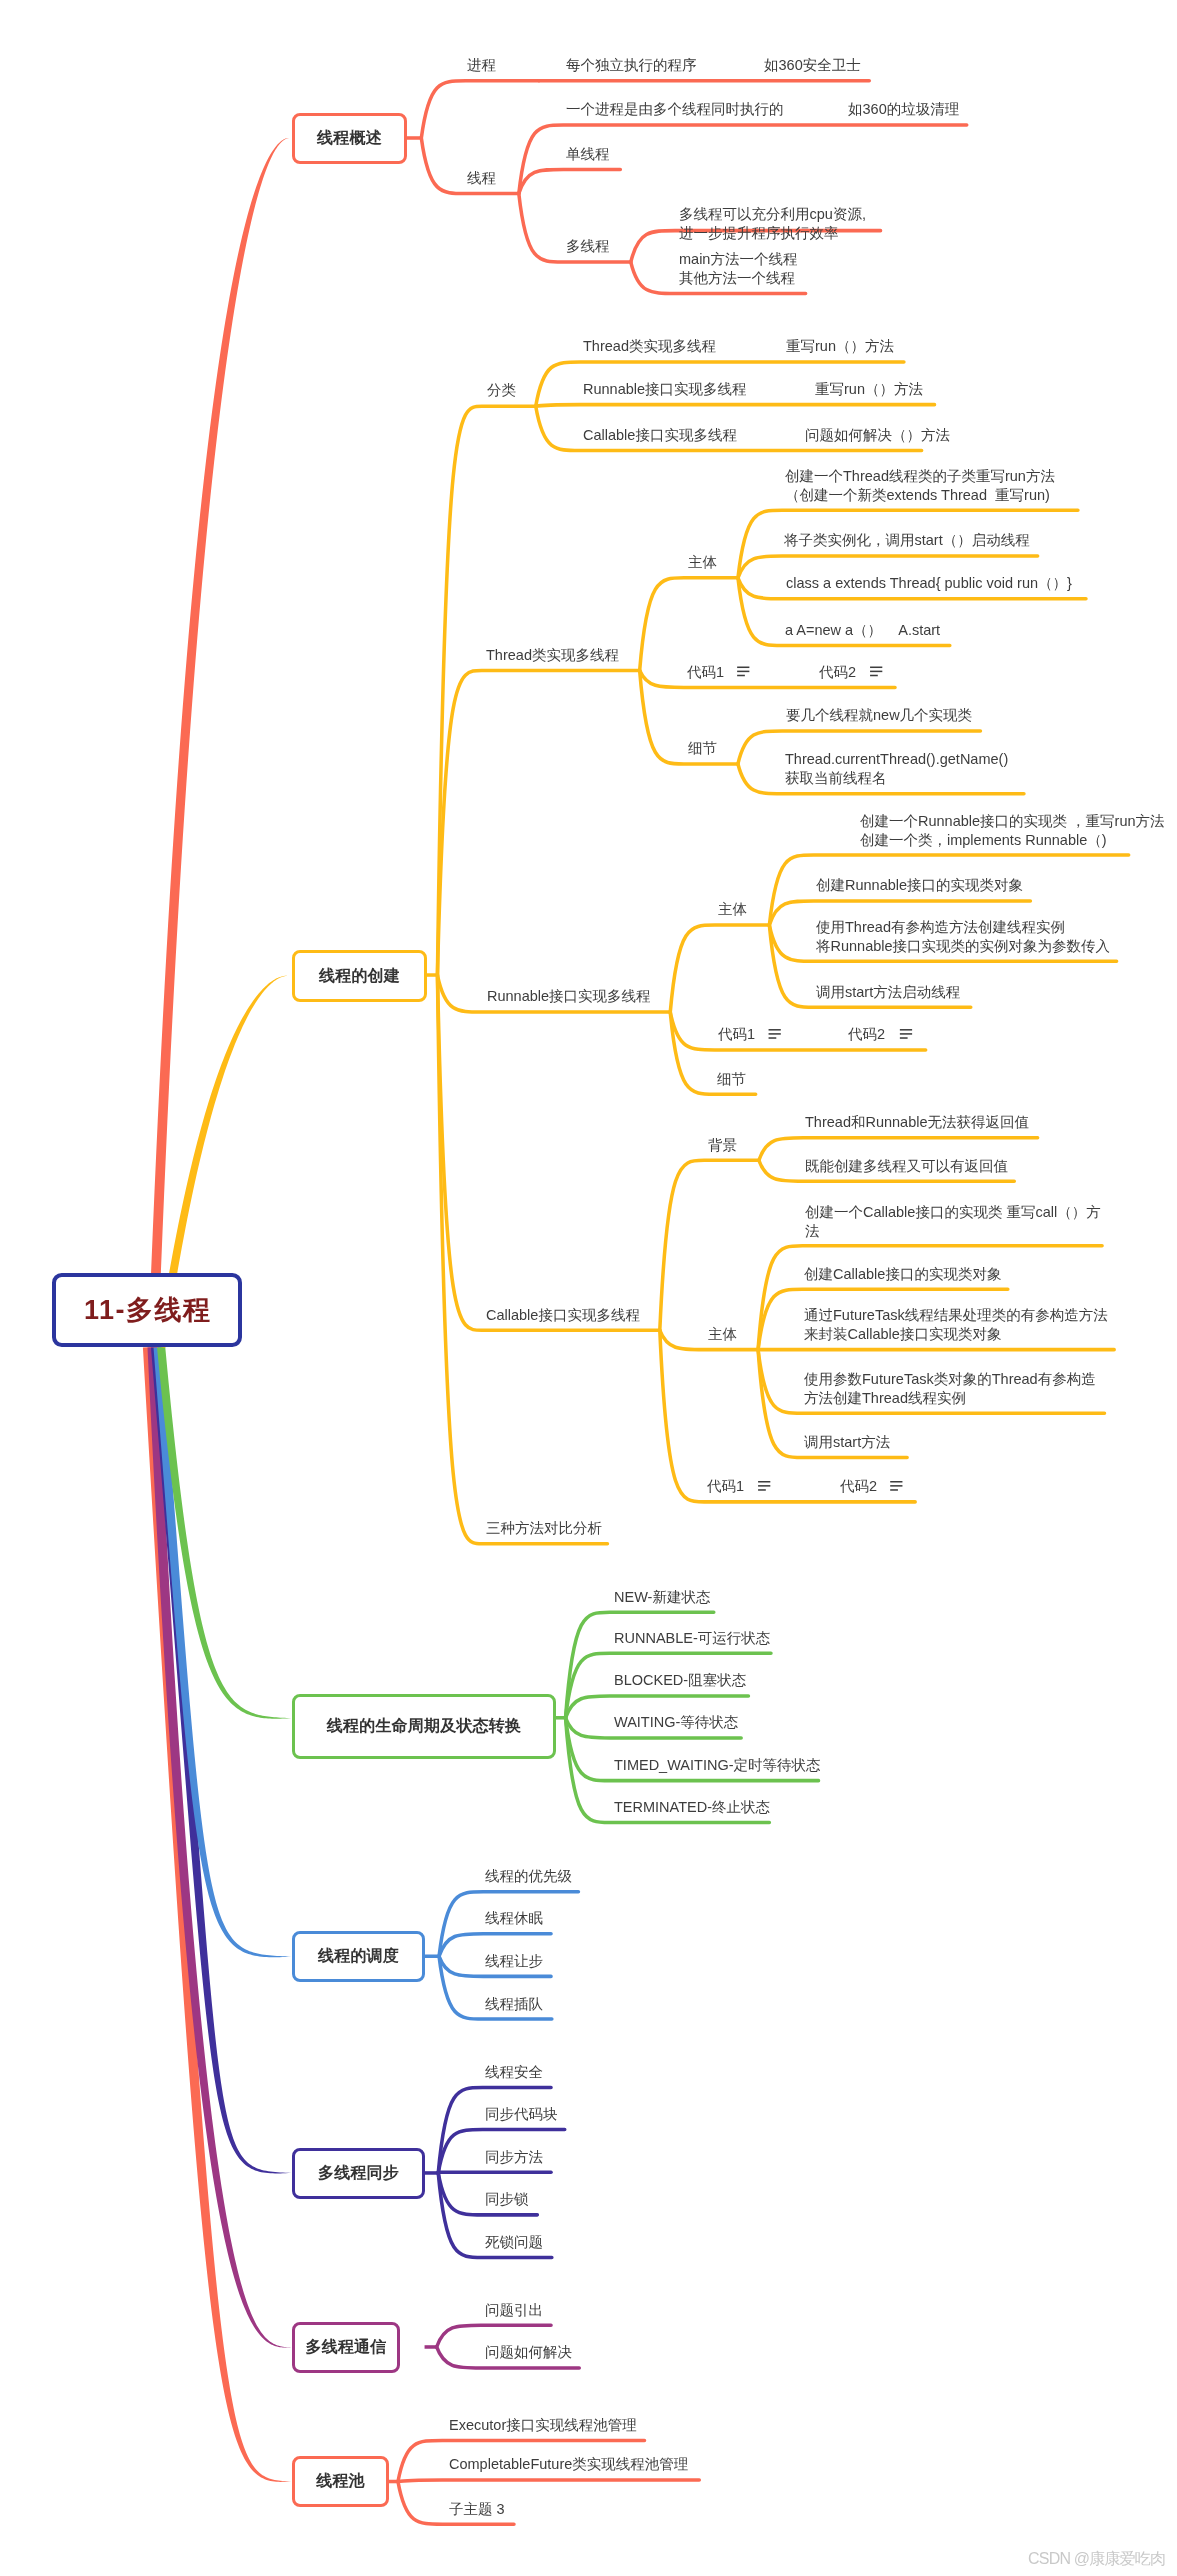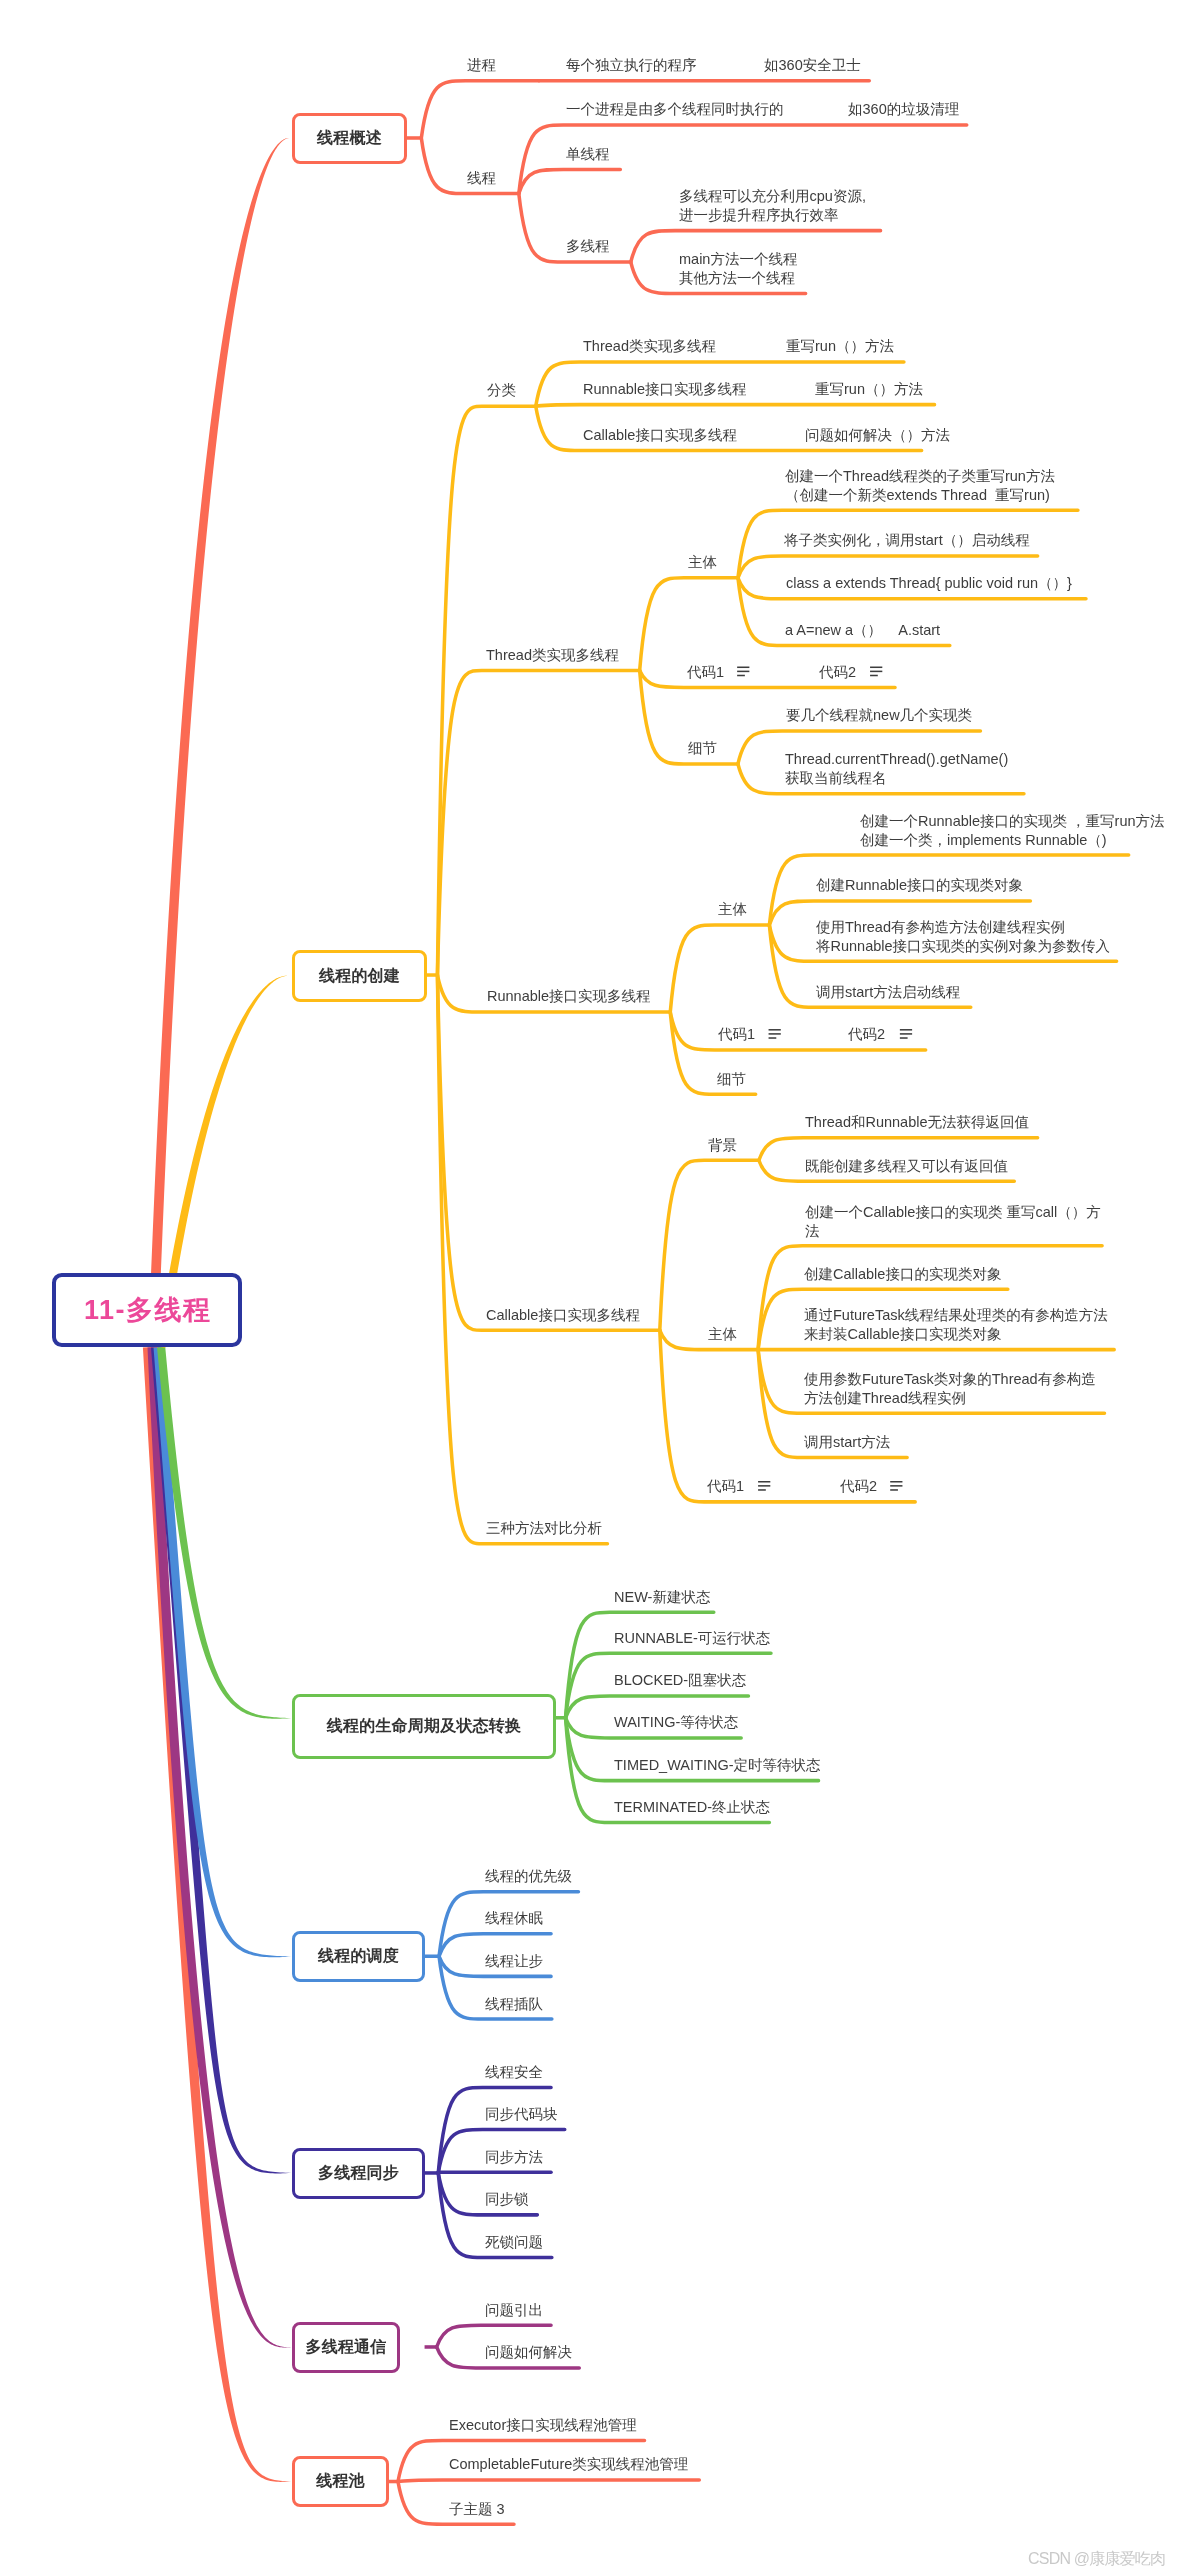--- a/index.html
+++ b/index.html
@@ -7,21 +7,21 @@
      font-family:"Liberation Sans","DejaVu Sans",sans-serif;
      -webkit-font-smoothing:antialiased;}
 #stage{position:absolute;left:0;top:0;width:1177px;height:2576px;}
 svg#wires{position:absolute;left:0;top:0;width:1177px;height:2576px;}
 .lf{position:absolute;white-space:pre;color:#3d3d3d;font-size:14.5px;line-height:18.5px;}
 .bx{position:absolute;box-sizing:border-box;border-radius:8px;background:#fff;
     display:flex;align-items:center;justify-content:center;font-weight:bold;
     color:#333;font-size:16px;letter-spacing:0.2px;border:3.7px solid #000;}
 .rootbx{position:absolute;box-sizing:border-box;border-radius:9.7px;background:#fff;
     display:flex;align-items:center;justify-content:center;font-weight:bold;
-    color:#ec4899;font-size:27px;letter-spacing:1.5px;text-indent:1.5px;border:4px solid #2b359e;}
+    color:#7f1d1d;font-size:27px;letter-spacing:1.5px;text-indent:1.5px;border:4px solid #2b359e;}
 .wm{position:absolute;white-space:pre;color:#c9c9c9;font-size:16px;letter-spacing:-0.8px;}
 </style>
 </head>
 <body>
 
 <div id="stage">
   <svg id="wires" viewBox="0 0 1461 3197" width="1177" height="2576">
       <path d="M 177.38 1672.38 L 180.09 1718.80 L 182.76 1764.18 L 185.37 1808.54 L 187.94 1851.90 L 190.46 1894.26 L 192.93 1935.63 L 195.37 1976.03 L 197.76 2015.47 L 200.11 2053.96 L 202.42 2091.51 L 204.69 2128.13 L 206.92 2163.84 L 209.12 2198.64 L 211.28 2232.55 L 213.41 2265.59 L 215.50 2297.75 L 217.57 2329.05 L 219.60 2359.51 L 221.61 2389.14 L 223.58 2417.94 L 225.53 2445.93 L 227.46 2473.12 L 229.36 2499.53 L 231.23 2525.16 L 233.09 2550.02 L 234.92 2574.13 L 236.74 2597.50 L 238.54 2620.14 L 240.32 2642.06 L 242.08 2663.28 L 243.83 2683.80 L 245.57 2703.63 L 247.29 2722.80 L 249.01 2741.30 L 250.71 2759.16 L 252.40 2776.38 L 254.09 2792.97 L 255.78 2808.95 L 257.45 2824.33 L 259.13 2839.12 L 260.80 2853.33 L 262.47 2866.97 L 264.14 2880.06 L 265.81 2892.60 L 267.48 2904.61 L 269.16 2916.10 L 270.84 2927.08 L 272.53 2937.57 L 274.22 2947.56 L 275.92 2957.09 L 277.63 2966.15 L 279.35 2974.76 L 281.08 2982.93 L 282.82 2990.67 L 284.57 2998.00 L 286.34 3004.92 L 288.12 3011.46 L 289.92 3017.61 L 291.74 3023.39 L 293.57 3028.81 L 295.42 3033.89 L 297.29 3038.63 L 299.19 3043.05 L 301.11 3047.16 L 303.05 3050.97 L 305.02 3054.49 L 307.02 3057.73 L 309.04 3060.71 L 311.10 3063.43 L 313.18 3065.90 L 315.30 3068.13 L 317.45 3070.14 L 319.64 3071.93 L 321.85 3073.51 L 324.10 3074.90 L 326.37 3076.10 L 328.67 3077.12 L 331.00 3077.98 L 333.36 3078.68 L 335.74 3079.25 L 338.15 3079.69 L 340.59 3080.02 L 343.06 3080.25 L 345.56 3080.39 L 348.09 3080.45 L 350.67 3080.44 L 353.28 3080.39 L 355.94 3080.29 L 358.65 3080.15 L 361.40 3080.00 L 361.40 3080.00 L 358.65 3079.84 L 355.95 3079.68 L 353.30 3079.51 L 350.71 3079.31 L 348.17 3079.07 L 345.69 3078.78 L 343.27 3078.43 L 340.90 3078.00 L 338.59 3077.49 L 336.33 3076.89 L 334.13 3076.17 L 331.99 3075.35 L 329.89 3074.40 L 327.84 3073.30 L 325.84 3072.07 L 323.88 3070.66 L 321.95 3069.09 L 320.06 3067.33 L 318.21 3065.37 L 316.38 3063.20 L 314.57 3060.80 L 312.80 3058.16 L 311.05 3055.27 L 309.32 3052.11 L 307.61 3048.67 L 305.92 3044.95 L 304.26 3040.92 L 302.61 3036.57 L 300.99 3031.90 L 299.38 3026.89 L 297.79 3021.54 L 296.21 3015.82 L 294.65 3009.73 L 293.10 3003.25 L 291.56 2996.38 L 290.04 2989.10 L 288.52 2981.41 L 287.01 2973.28 L 285.51 2964.71 L 284.01 2955.69 L 282.52 2946.21 L 281.03 2936.24 L 279.54 2925.80 L 278.05 2914.85 L 276.57 2903.39 L 275.08 2891.41 L 273.58 2878.89 L 272.09 2865.83 L 270.58 2852.21 L 269.07 2838.03 L 267.56 2823.26 L 266.03 2807.90 L 264.50 2791.94 L 262.95 2775.37 L 261.39 2758.16 L 259.82 2740.32 L 258.23 2721.83 L 256.63 2702.68 L 255.01 2682.86 L 253.37 2662.35 L 251.72 2641.15 L 250.04 2619.24 L 248.34 2596.61 L 246.63 2573.25 L 244.88 2549.15 L 243.12 2524.30 L 241.33 2498.68 L 239.51 2472.28 L 237.66 2445.10 L 235.79 2417.11 L 233.89 2388.32 L 231.95 2358.70 L 229.99 2328.24 L 227.99 2296.94 L 225.96 2264.78 L 223.89 2231.76 L 221.78 2197.85 L 219.64 2163.05 L 217.46 2127.35 L 215.24 2090.72 L 212.98 2053.18 L 210.68 2014.69 L 208.33 1975.26 L 205.94 1934.86 L 203.51 1893.48 L 201.03 1851.13 L 198.50 1807.77 L 195.92 1763.41 L 193.30 1718.03 L 190.62 1671.62 Z" fill="#fb6a53" stroke="none" stroke-linejoin="round"></path>
       <path d="M 183.08 1672.28 L 185.06 1713.21 L 187.03 1753.23 L 189.02 1792.36 L 191.00 1830.59 L 192.99 1867.94 L 194.98 1904.43 L 196.98 1940.06 L 198.98 1974.84 L 200.99 2008.79 L 203.00 2041.90 L 205.01 2074.20 L 207.02 2105.69 L 209.04 2136.39 L 211.06 2166.29 L 213.08 2195.43 L 215.11 2223.79 L 217.13 2251.40 L 219.16 2278.26 L 221.20 2304.39 L 223.23 2329.80 L 225.27 2354.48 L 227.31 2378.47 L 229.35 2401.76 L 231.40 2424.36 L 233.44 2446.29 L 235.49 2467.56 L 237.54 2488.17 L 239.59 2508.14 L 241.64 2527.47 L 243.69 2546.18 L 245.75 2564.28 L 247.80 2581.78 L 249.86 2598.69 L 251.92 2615.01 L 253.97 2630.76 L 256.03 2645.95 L 258.09 2660.58 L 260.15 2674.68 L 262.21 2688.24 L 264.27 2701.29 L 266.33 2713.82 L 268.39 2725.85 L 270.45 2737.39 L 272.51 2748.45 L 274.57 2759.05 L 276.63 2769.18 L 278.69 2778.86 L 280.75 2788.10 L 282.80 2796.92 L 284.85 2805.31 L 286.90 2813.30 L 288.95 2820.88 L 291.00 2828.08 L 293.04 2834.91 L 295.08 2841.36 L 297.12 2847.45 L 299.15 2853.20 L 301.18 2858.61 L 303.20 2863.70 L 305.22 2868.46 L 307.23 2872.92 L 309.24 2877.09 L 311.24 2880.96 L 313.24 2884.56 L 315.23 2887.90 L 317.21 2890.97 L 319.19 2893.81 L 321.16 2896.40 L 323.12 2898.77 L 325.08 2900.91 L 327.02 2902.85 L 328.96 2904.60 L 330.89 2906.15 L 332.81 2907.52 L 334.71 2908.73 L 336.61 2909.77 L 338.49 2910.67 L 340.35 2911.42 L 342.20 2912.05 L 344.03 2912.56 L 345.84 2912.96 L 347.63 2913.26 L 349.41 2913.48 L 351.17 2913.62 L 352.91 2913.70 L 354.64 2913.72 L 356.35 2913.71 L 358.04 2913.66 L 359.73 2913.58 L 361.40 2913.50 L 361.40 2913.50 L 359.73 2913.41 L 358.05 2913.32 L 356.36 2913.20 L 354.67 2913.06 L 352.97 2912.88 L 351.27 2912.64 L 349.57 2912.36 L 347.87 2912.00 L 346.17 2911.56 L 344.47 2911.04 L 342.77 2910.42 L 341.07 2909.69 L 339.37 2908.85 L 337.66 2907.88 L 335.96 2906.78 L 334.25 2905.52 L 332.54 2904.12 L 330.83 2902.54 L 329.11 2900.78 L 327.38 2898.84 L 325.65 2896.69 L 323.91 2894.33 L 322.17 2891.75 L 320.42 2888.94 L 318.66 2885.88 L 316.90 2882.57 L 315.13 2879.00 L 313.36 2875.14 L 311.58 2871.01 L 309.79 2866.57 L 308.00 2861.83 L 306.20 2856.78 L 304.39 2851.39 L 302.58 2845.67 L 300.77 2839.61 L 298.94 2833.18 L 297.11 2826.39 L 295.28 2819.22 L 293.44 2811.66 L 291.59 2803.70 L 289.74 2795.34 L 287.88 2786.55 L 286.02 2777.34 L 284.15 2767.68 L 282.28 2757.58 L 280.40 2747.02 L 278.51 2735.98 L 276.62 2724.47 L 274.72 2712.46 L 272.82 2699.96 L 270.91 2686.94 L 269.00 2673.41 L 267.09 2659.34 L 265.17 2644.73 L 263.24 2629.56 L 261.31 2613.84 L 259.38 2597.54 L 257.45 2580.66 L 255.51 2563.19 L 253.57 2545.11 L 251.62 2526.42 L 249.67 2507.11 L 247.72 2487.16 L 245.77 2466.57 L 243.82 2445.33 L 241.86 2423.42 L 239.90 2400.84 L 237.95 2377.57 L 235.98 2353.60 L 234.02 2328.93 L 232.06 2303.55 L 230.10 2277.44 L 228.14 2250.59 L 226.17 2223.00 L 224.21 2194.65 L 222.25 2165.54 L 220.29 2135.65 L 218.32 2104.97 L 216.36 2073.49 L 214.40 2041.21 L 212.45 2008.11 L 210.49 1974.18 L 208.54 1939.41 L 206.58 1903.80 L 204.63 1867.32 L 202.68 1829.98 L 200.74 1791.76 L 198.79 1752.65 L 196.85 1712.64 L 194.92 1671.72 Z" fill="#9d3783" stroke="none" stroke-linejoin="round"></path>
       <path d="M 187.37 1672.46 L 190.16 1706.25 L 192.87 1739.28 L 195.50 1771.57 L 198.06 1803.13 L 200.55 1833.96 L 202.97 1864.07 L 205.32 1893.48 L 207.61 1922.19 L 209.83 1950.20 L 211.99 1977.53 L 214.10 2004.19 L 216.14 2030.18 L 218.13 2055.51 L 220.07 2080.19 L 221.96 2104.24 L 223.79 2127.64 L 225.58 2150.43 L 227.33 2172.60 L 229.03 2194.16 L 230.69 2215.13 L 232.31 2235.50 L 233.90 2255.29 L 235.44 2274.51 L 236.96 2293.16 L 238.45 2311.26 L 239.90 2328.81 L 241.33 2345.82 L 242.73 2362.30 L 244.11 2378.25 L 245.47 2393.69 L 246.81 2408.63 L 248.13 2423.07 L 249.44 2437.02 L 250.73 2450.49 L 252.01 2463.49 L 253.29 2476.02 L 254.55 2488.10 L 255.81 2499.74 L 257.07 2510.94 L 258.33 2521.70 L 259.58 2532.05 L 260.84 2541.98 L 262.10 2551.51 L 263.37 2560.65 L 264.65 2569.40 L 265.94 2577.77 L 267.23 2585.77 L 268.55 2593.41 L 269.88 2600.70 L 271.22 2607.64 L 272.59 2614.25 L 273.98 2620.53 L 275.39 2626.49 L 276.82 2632.14 L 278.29 2637.50 L 279.78 2642.56 L 281.31 2647.33 L 282.87 2651.83 L 284.47 2656.06 L 286.10 2660.04 L 287.78 2663.76 L 289.50 2667.24 L 291.27 2670.49 L 293.08 2673.51 L 294.95 2676.31 L 296.87 2678.90 L 298.84 2681.29 L 300.88 2683.48 L 302.96 2685.47 L 305.11 2687.28 L 307.32 2688.91 L 309.58 2690.37 L 311.90 2691.66 L 314.29 2692.80 L 316.72 2693.79 L 319.22 2694.64 L 321.78 2695.36 L 324.39 2695.97 L 327.07 2696.46 L 329.81 2696.85 L 332.62 2697.14 L 335.50 2697.35 L 338.45 2697.49 L 341.48 2697.56 L 344.58 2697.57 L 347.77 2697.53 L 351.04 2697.44 L 354.40 2697.32 L 357.85 2697.17 L 361.40 2697.00 L 361.40 2697.00 L 357.86 2696.82 L 354.41 2696.65 L 351.05 2696.48 L 347.80 2696.29 L 344.63 2696.08 L 341.56 2695.83 L 338.59 2695.54 L 335.70 2695.21 L 332.91 2694.81 L 330.20 2694.34 L 327.58 2693.80 L 325.05 2693.17 L 322.61 2692.46 L 320.24 2691.64 L 317.96 2690.72 L 315.76 2689.68 L 313.63 2688.52 L 311.57 2687.23 L 309.57 2685.80 L 307.64 2684.22 L 305.76 2682.49 L 303.94 2680.58 L 302.17 2678.50 L 300.44 2676.22 L 298.76 2673.75 L 297.13 2671.06 L 295.53 2668.16 L 293.97 2665.03 L 292.46 2661.65 L 290.98 2658.04 L 289.53 2654.16 L 288.12 2650.02 L 286.74 2645.61 L 285.39 2640.92 L 284.07 2635.94 L 282.78 2630.66 L 281.51 2625.07 L 280.27 2619.17 L 279.05 2612.94 L 277.85 2606.39 L 276.66 2599.49 L 275.49 2592.25 L 274.33 2584.65 L 273.19 2576.69 L 272.05 2568.35 L 270.92 2559.63 L 269.80 2550.53 L 268.68 2541.02 L 267.56 2531.11 L 266.44 2520.79 L 265.32 2510.04 L 264.20 2498.86 L 263.06 2487.24 L 261.92 2475.18 L 260.77 2462.65 L 259.61 2449.67 L 258.43 2436.20 L 257.23 2422.26 L 256.02 2407.83 L 254.78 2392.90 L 253.52 2377.46 L 252.24 2361.51 L 250.94 2345.03 L 249.60 2328.02 L 248.23 2310.48 L 246.84 2292.38 L 245.40 2273.72 L 243.94 2254.50 L 242.43 2234.71 L 240.89 2214.33 L 239.30 2193.37 L 237.67 2171.80 L 235.99 2149.63 L 234.27 2126.84 L 232.49 2103.42 L 230.67 2079.37 L 228.79 2054.69 L 226.85 2029.35 L 224.86 2003.35 L 222.81 1976.69 L 220.70 1949.35 L 218.53 1921.33 L 216.29 1892.61 L 213.98 1863.20 L 211.61 1833.08 L 209.16 1802.24 L 206.64 1770.67 L 204.05 1738.37 L 201.38 1705.33 L 198.63 1671.54 Z" fill="#3f309b" stroke="none" stroke-linejoin="round"></path>
@@ -137,21 +137,21 @@
   <div id="nodes">
       <div class="bx" style="left: 292px; top: 113px; width: 115px; height: 51px; border-color: rgb(251, 106, 83);">线程概述</div>
       <div class="lf" style="left: 467px; top: 56px;">进程</div>
       <div class="lf" style="left: 566px; top: 56px;">每个独立执行的程序</div>
       <div class="lf" style="left: 764px; top: 56px;">如360安全卫士</div>
       <div class="lf" style="left: 467px; top: 169px;">线程</div>
       <div class="lf" style="left: 566px; top: 100px;">一个进程是由多个线程同时执行的</div>
       <div class="lf" style="left: 848px; top: 100px;">如360的垃圾清理</div>
       <div class="lf" style="left: 566px; top: 145px;">单线程</div>
       <div class="lf" style="left: 566px; top: 237px;">多线程</div>
-      <div class="lf" style="left: 679px; top: 187px;">多线程可以充分利用cpu资源,
+      <div class="lf" style="left: 679px; top: 205px;">多线程可以充分利用cpu资源,
 进一步提升程序执行效率</div>
       <div class="lf" style="left: 679px; top: 250px;">main方法一个线程
 其他方法一个线程</div>
       <div class="bx" style="left: 292px; top: 950px; width: 135px; height: 52px; border-color: rgb(254, 187, 22);">线程的创建</div>
       <div class="lf" style="left: 487px; top: 381px;">分类</div>
       <div class="lf" style="left: 583px; top: 337px;">Thread类实现多线程</div>
       <div class="lf" style="left: 786px; top: 337px;">重写run（）方法</div>
       <div class="lf" style="left: 583px; top: 380px;">Runnable接口实现多线程</div>
       <div class="lf" style="left: 815px; top: 380px;">重写run（）方法</div>
       <div class="lf" style="left: 583px; top: 426px;">Callable接口实现多线程</div>

